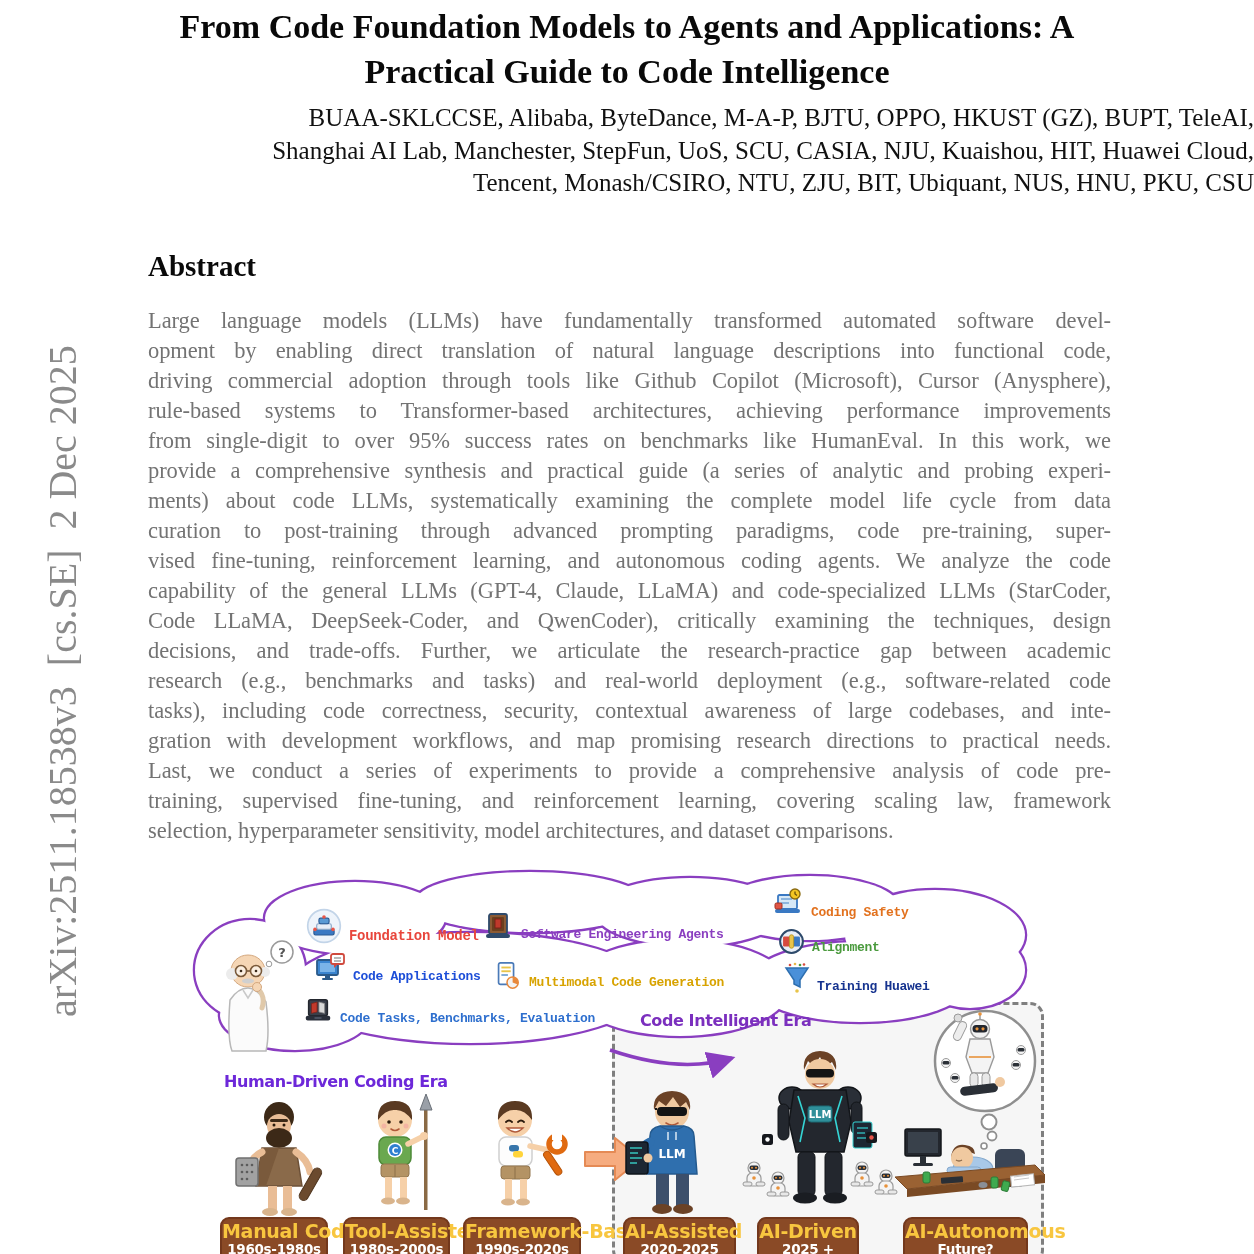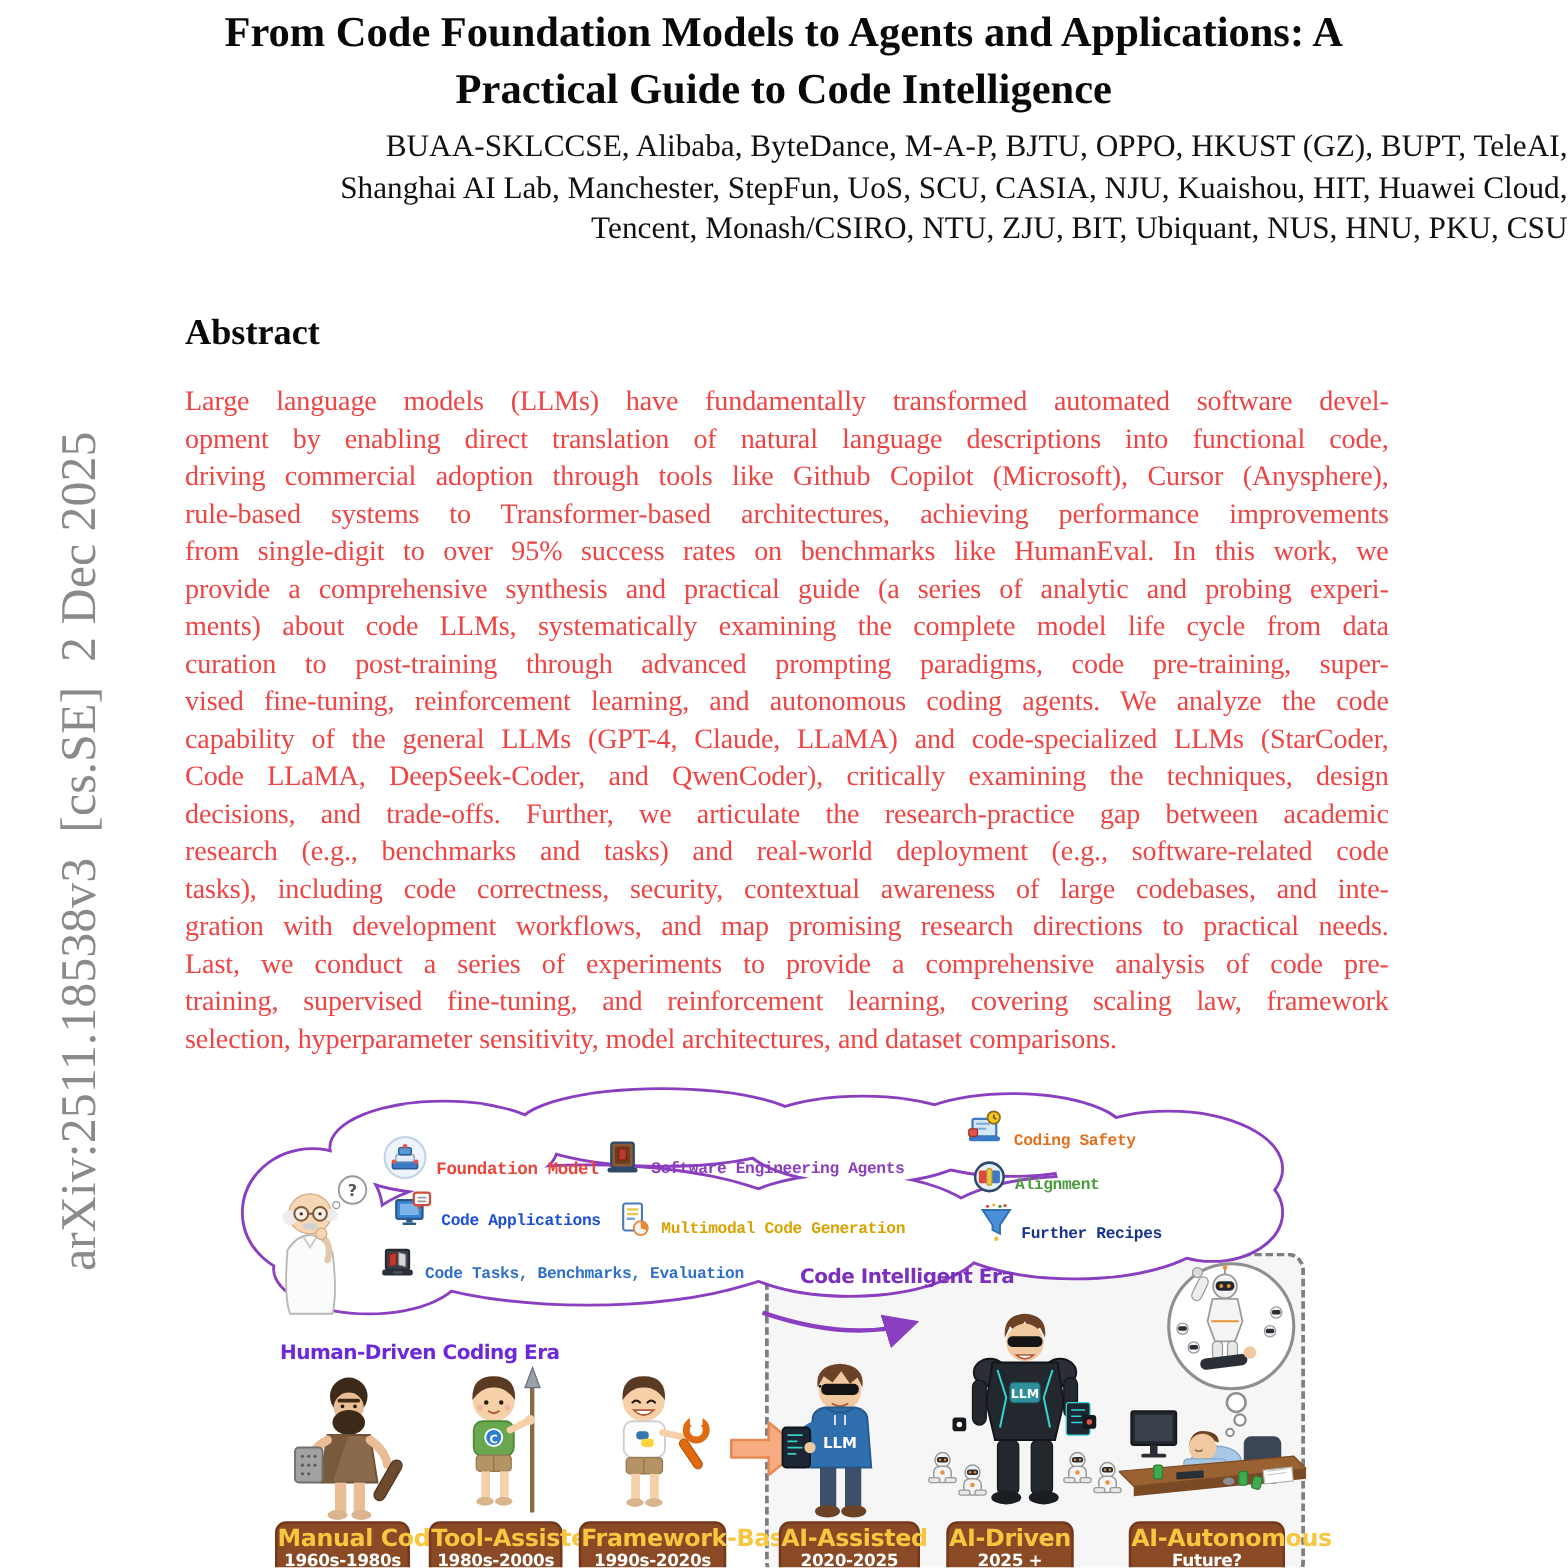--- a/index.html
+++ b/index.html
@@ -6,21 +6,21 @@
   .page{position:relative;width:1254px;height:1254px;background:#ffffff;overflow:hidden;
         font-family:"Liberation Serif", serif;color:#111;}
   
   .title{position:absolute;left:0;top:4px;width:1254px;text-align:center;
          font-weight:bold;font-size:34px;line-height:45px;color:#090909;}
   .affils{position:absolute;left:0;top:102px;width:1254px;text-align:right;
           font-size:25px;line-height:32.5px;color:#111;}
   .abs-head{position:absolute;left:148px;top:250px;width:963px;text-align:left;
             font-weight:bold;font-size:29px;color:#090909;}
   .abstract{position:absolute;left:148px;top:306px;width:963px;font-size:22.5px;
-            letter-spacing:-0.1px;color:#ef4444;}
+            letter-spacing:-0.1px;color:#737373;}
   .abs-line{height:30px;line-height:30px;text-align:justify;text-align-last:justify;
             white-space:nowrap;overflow:visible;}
   .abs-line.final{text-align-last:left;}
   .stamp{position:absolute;left:-316px;top:656px;width:760px;height:50px;text-align:center;
          transform:rotate(-90deg);transform-origin:center center;color:#8a8a8a;
          font-size:40px;white-space:pre;font-family:"Liberation Serif",serif;}
   
   .panel{position:absolute;left:612px;top:1002px;width:432px;height:262px;
          background:#f6f6f6;border:3px dashed #7f7f7f;border-radius:14px;z-index:1;box-sizing:border-box;}
   .cloud-svg{position:absolute;left:180px;top:870px;width:880px;height:200px;z-index:2;overflow:visible;}
@@ -218,21 +218,21 @@
 
   <div class="topic" style="left:784px;top:962px;">
     <svg width="26" height="32" viewBox="0 0 26 32">
       <circle cx="6" cy="3" r="1.3" fill="#d84a3e"></circle>
         <circle cx="11" cy="2" r="1.3" fill="#e8b84a"></circle>
       <circle cx="16" cy="3" r="1.3" fill="#4a9a3d"></circle>
         <circle cx="20" cy="2.5" r="1.3" fill="#d84a3e"></circle>
       <polygon points="2,6 24,6 16,18 16,25 10,22 10,18" fill="#4a90d9" stroke="#2e6fb0" stroke-width="1.5"></polygon>
       <circle cx="13" cy="29" r="1.8" fill="#e8c44a"></circle>
     </svg>
-    <span style="color: rgb(22, 51, 143);">Further Recipes</span>
+    <span style="color: rgb(22, 51, 143);">Training Huawei</span>
   </div>
 
   <div class="era-title" style="left: 224px; top: 1072px; color: #6d28d9;">Human-Driven Coding Era</div>
   <div class="era-title" style="left: 640px; top: 1011px; color: rgb(123, 47, 190);">Code Intelligent Era</div>
 
   <svg class="fig" style="left:222px;top:1096px;width:120px;height:122px;" viewBox="0 0 120 122">
     <circle cx="57" cy="21" r="15" fill="#3c2917"></circle>
     <circle cx="57" cy="30" r="12" fill="#e9bd96"></circle>
     <rect x="48" y="23" width="18" height="3" rx="1.5" fill="#3c2917"></rect>
     <circle cx="52" cy="29" r="1.5" fill="#2a1a0c"></circle>

